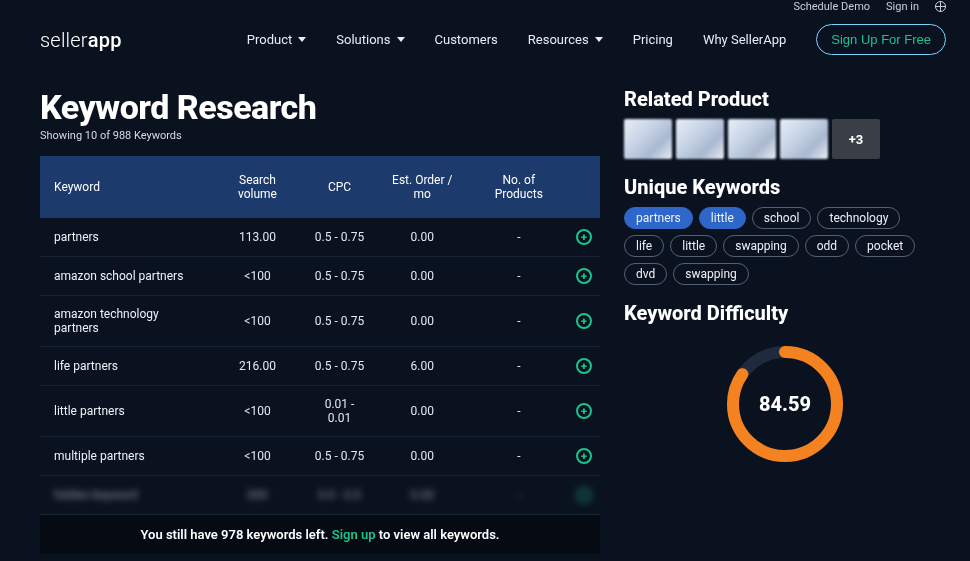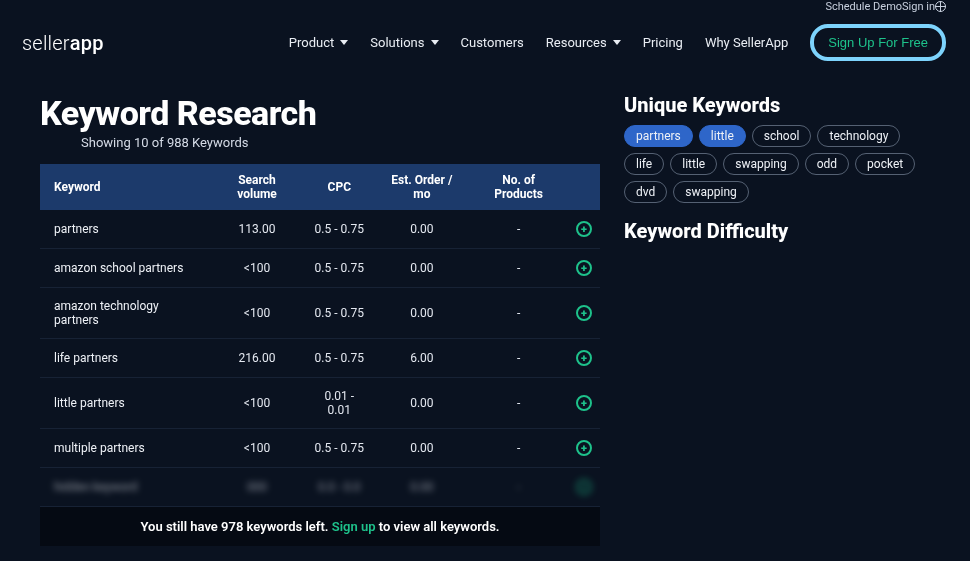--- a/index.html
+++ b/index.html
@@ -9,70 +9,71 @@
     font-family: -apple-system, BlinkMacSystemFont, "Segoe UI", Roboto, Helvetica, Arial, sans-serif;
     width: 970px;
     height: 561px;
     overflow: hidden;
   }
   
   .topbar {
     display: flex;
     justify-content: flex-end;
     align-items: center;
+    gap: 16px;
     padding: 0 24px;
     height: 12px;
     font-size: 11px;
     color: #c7cfdd;
   }
   .globe {
     width: 11px; height: 11px; border: 1px solid #c7cfdd; border-radius: 50%;
     display: inline-block; position: relative;
   }
   .globe::before { content:""; position:absolute; left:4px; top:-1px; bottom:-1px; width:1px; background:#c7cfdd; }
   .globe::after  { content:""; position:absolute; top:4px; left:-1px; right:-1px; height:1px; background:#c7cfdd; }
 
   
   header {
     display: flex;
     align-items: center;
     justify-content: space-between;
-    padding: 12px 24px 10px 22px;
+    padding: 12px 24px 10px 40px;
   }
   .brand { font-size: 20px; font-weight: 500; letter-spacing: .2px; color:#fff; }
   .brand .thin { font-weight: 300; }
-  nav { display: flex; align-items: center; gap: 22px; }
+  nav { display: flex; align-items: center; gap: 30px; }
   .nav-item { font-size: 13px; color: #e9edf3; display:flex; align-items:center; gap:6px; cursor:pointer; }
   .chev { width: 0; height: 0; border-left: 4px solid transparent; border-right: 4px solid transparent; border-top: 5px solid #e9edf3; }
   .signup-btn {
-    border: 4px solid #7dd3fc;
+    border: 1px solid #7dd3fc;
     color: #1ec28b;
     padding: 7px 14px;
     border-radius: 18px;
     font-size: 13px;
     cursor: pointer;
     background: transparent;
   }
 
   
   .content { display: flex; gap: 24px; padding: 22px 24px 0 40px; }
   .left { flex: 0 0 560px; }
   .right { flex: 1 1 auto; display:flex; flex-direction:column; gap:16px; }
 
   h1 { font-size: 34px; font-weight: 800; letter-spacing: -.5px; }
-  .subtitle { font-size: 13px; color: #d5dbe6; margin-top: 2px; margin-bottom: 14px; margin-left: 41px; }
+  .subtitle { font-size: 11px; color: #d5dbe6; margin-top: 2px; margin-bottom: 14px; }
 
   
   .table { width: 100%; border-collapse: collapse; font-size: 12px; }
   .table thead th {
     background: #1c3a6b;
     color: #fff;
     text-align: center;
-    font-weight: 700;
-    padding: 9px 8px;
+    font-weight: 400;
+    padding: 17px 8px;
   }
   .table thead th:first-child { text-align: left; padding-left: 14px; }
   .table tbody td {
     padding: 11px 8px;
     text-align: center;
     color: #e4e8f0;
     border-bottom: 1px solid #172235;
   }
   .table tbody td:first-child { text-align: left; padding-left: 14px; color:#eef1f6; }
   .add-btn {
@@ -235,35 +236,54 @@
             <td><span class="add-btn">+</span></td>
           </tr>
         </tbody>
     </table>
     <div class="tbl-footer">
       <span>You still have 978 keywords left. </span><span class="link">Sign up</span><span> to view all keywords.</span>
     </div>
   </div>
 
   <div class="right">
+    <div>
+      <div class="panel-title">Related Product</div>
+      <div class="thumbs">
+        <div class="thumb"></div>
+        <div class="thumb"></div>
+        <div class="thumb"></div>
+        <div class="thumb"></div>
+        <div class="thumb more">+3</div>
+      </div>
+    </div>
 
     <div>
       <div class="panel-title">Unique Keywords</div>
       <div class="chips" id="chips">
           <span class="chip active">partners</span>
           <span class="chip active">little</span>
           <span class="chip">school</span>
           <span class="chip">technology</span>
           <span class="chip">life</span>
           <span class="chip">little</span>
           <span class="chip">swapping</span>
           <span class="chip">odd</span>
           <span class="chip">pocket</span>
           <span class="chip">dvd</span>
           <span class="chip">swapping</span>
         </div>
     </div>
 
     <div>
       <div class="panel-title">Keyword Difficulty</div>
+      <div class="gauge-wrap">
+        <div class="gauge">
+          <svg width="130" height="130">
+            <circle class="bg" cx="65" cy="65" r="52" fill="none" stroke-width="12"></circle>
+            <circle class="arc" id="arc" cx="65" cy="65" r="52" fill="none" stroke-width="12" stroke-linecap="round" stroke-dasharray="326.7256359733385" stroke-dashoffset="50.34842050349147"></circle>
+          </svg>
+          <div class="gauge-label">84.59</div>
+        </div>
+      </div>
     </div>
   </div>
 </div>
 
 </body></html>

